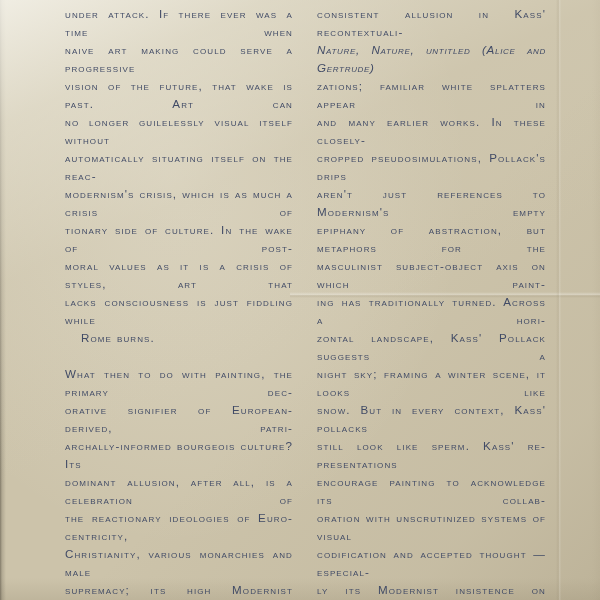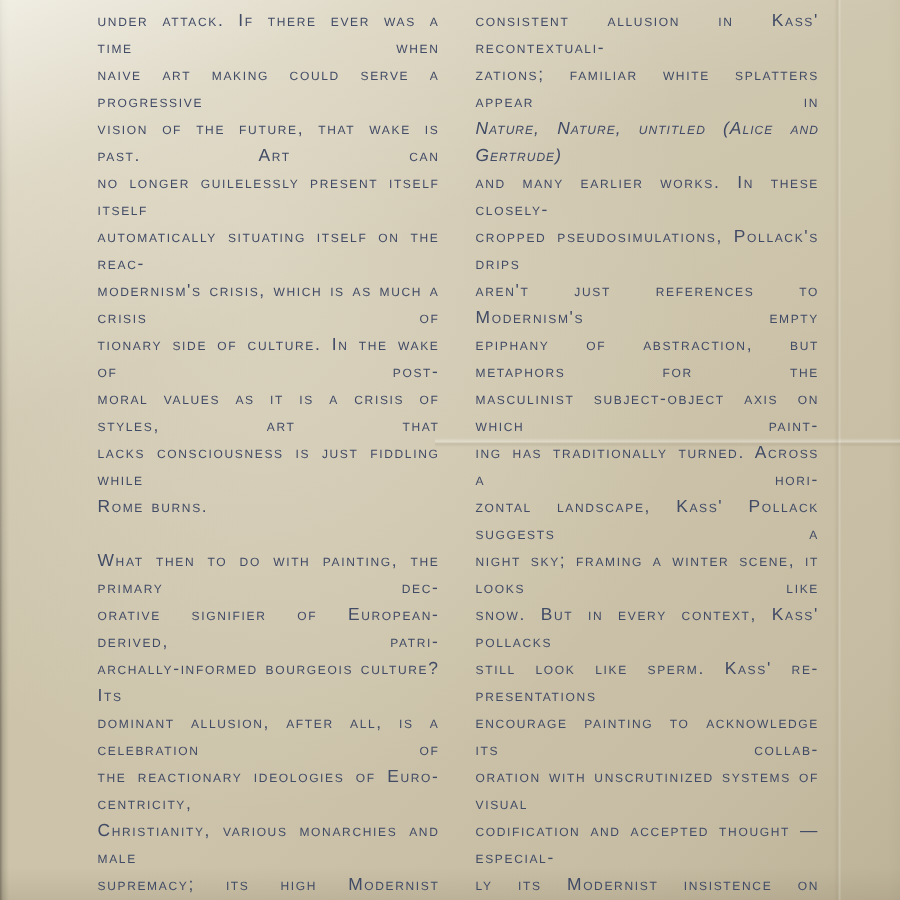--- a/index.html
+++ b/index.html
@@ -74,60 +74,61 @@
   .col-right { left: 317px; width: 229px; }
   .para { margin: 0; }
   .para:not(:last-child) { margin-bottom: 18px; }
   .line {
     text-align: justify;
     text-align-last: justify;
     white-space: normal;
   }
   .line.end-left {
     text-align-last: left;
+    margin-left: 16px;
   }
   .line i, .line em {
     font-style: italic;
     letter-spacing: 0.06em;
   }
 </style>
 </head>
 <body>
 
 <div class="page">
   <div class="crease-h"></div>
   <div class="crease-v"></div>
   <div class="col col-left">
       <div class="para">
         <div class="line">under attack. If there ever was a time when</div>
         <div class="line">naive art making could serve a progressive</div>
         <div class="line">vision of the future, that wake is past. Art can</div>
-        <div class="line">no longer guilelessly present itself itself</div>
+        <div class="line">no longer guilelessly visual itself without</div>
         <div class="line">automatically situating itself on the reac-</div>
         <div class="line">modernism's crisis, which is as much a crisis of</div>
         <div class="line">tionary side of culture. In the wake of post-</div>
         <div class="line">moral values as it is a crisis of styles, art that</div>
         <div class="line">lacks consciousness is just fiddling while</div>
         <div class="line end-left">Rome burns.</div>
       </div>
       <div class="para">
         <div class="line">What then to do with painting, the primary dec-</div>
         <div class="line">orative signifier of European-derived, patri-</div>
         <div class="line">archally-informed bourgeois culture? Its</div>
         <div class="line">dominant allusion, after all, is a celebration of</div>
         <div class="line">the reactionary ideologies of Euro-centricity,</div>
         <div class="line">Christianity, various monarchies and male</div>
         <div class="line">supremacy; its high Modernist practice was an</div>
       </div>
     </div>
   <div class="col col-right">
       <div class="para">
         <div class="line">consistent allusion in Kass' recontextuali-</div>
+        <div class="line"><i>Nature, Nature, untitled (Alice and Gertrude)</i></div>
         <div class="line">zations; familiar white splatters appear in</div>
-        <div class="line"><i>Nature, Nature, untitled (Alice and Gertrude)</i></div>
         <div class="line">and many earlier works. In these closely-</div>
         <div class="line">cropped pseudosimulations, Pollack's drips</div>
         <div class="line">aren't just references to Modernism's empty</div>
         <div class="line">epiphany of abstraction, but metaphors for the</div>
         <div class="line">masculinist subject-object axis on which paint-</div>
         <div class="line">ing has traditionally turned. Across a hori-</div>
         <div class="line">zontal landscape, Kass' Pollack suggests a</div>
         <div class="line">night sky; framing a winter scene, it looks like</div>
         <div class="line">snow. But in every context, Kass' pollacks</div>
         <div class="line">still look like sperm. Kass' re-presentations</div>

